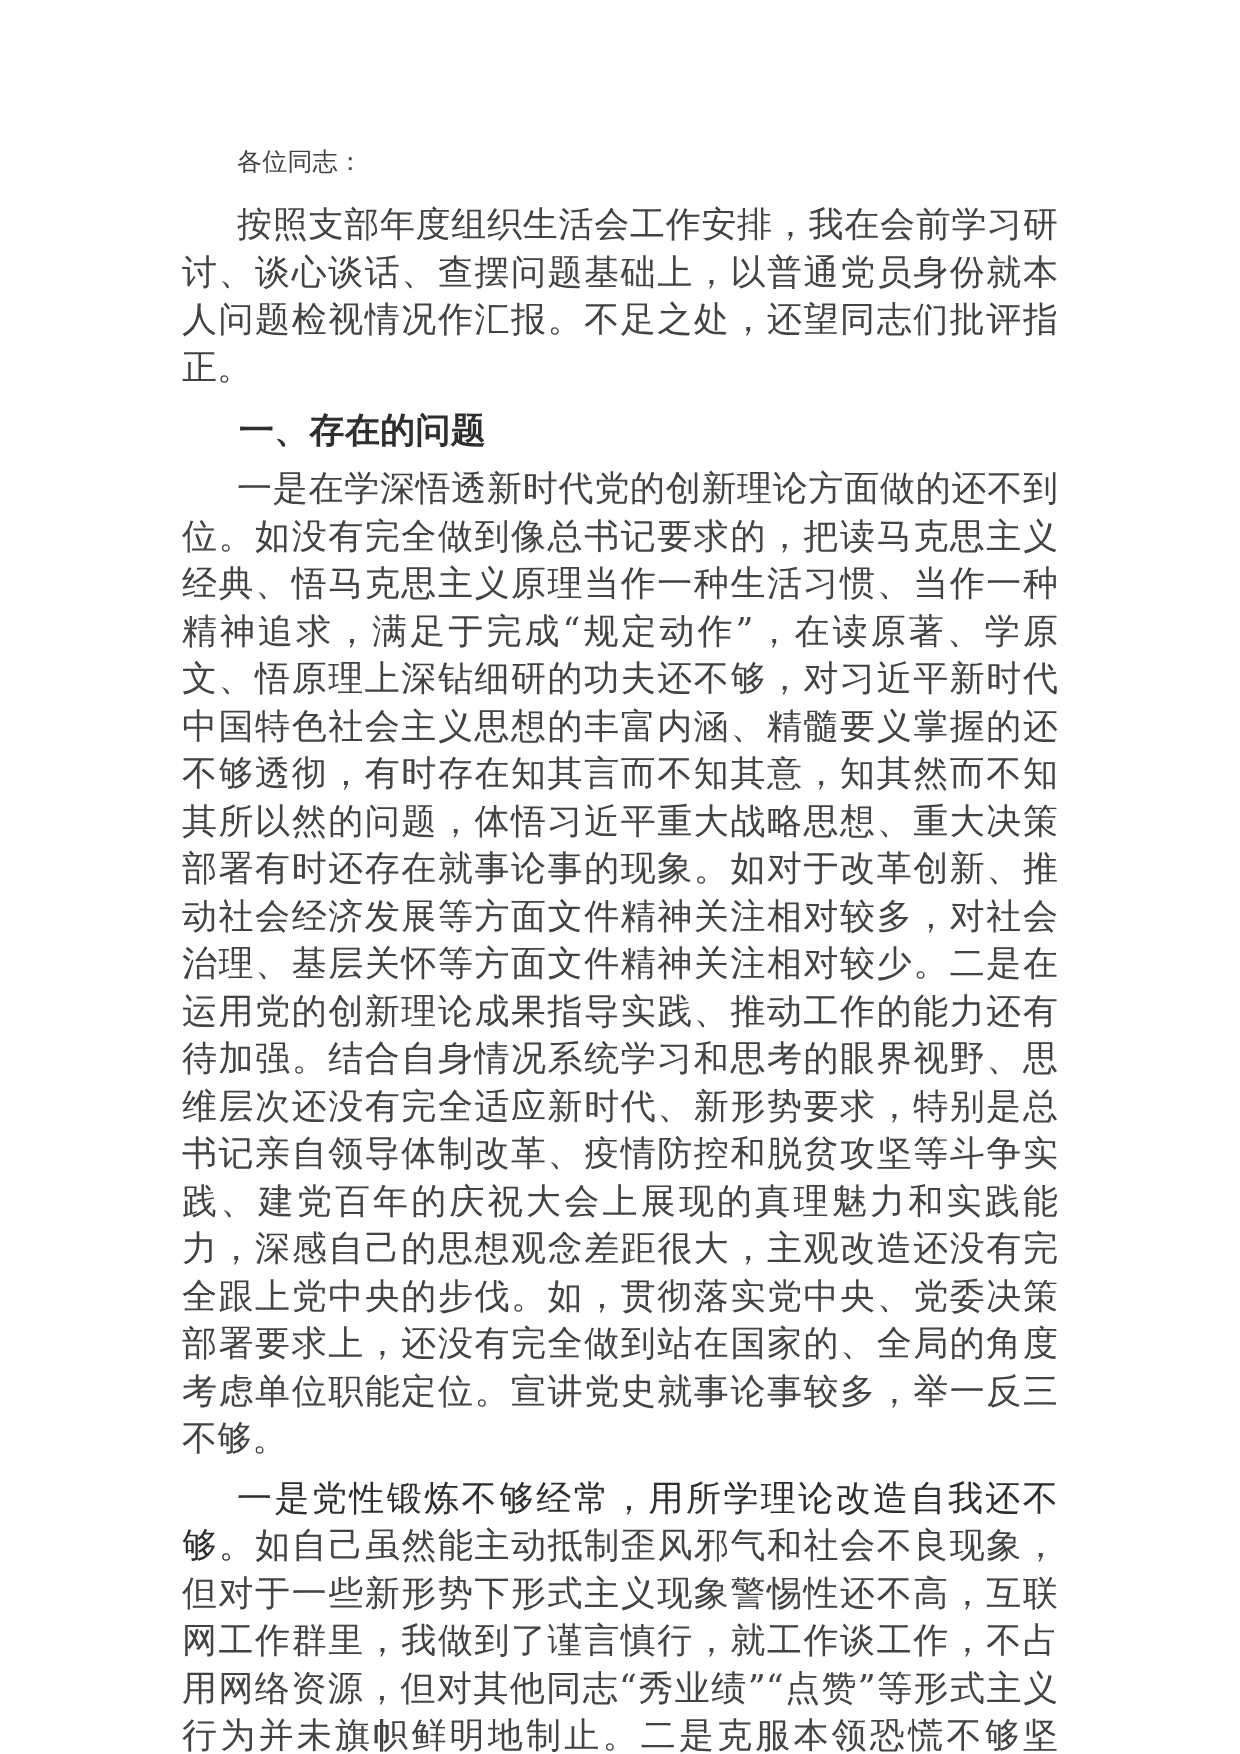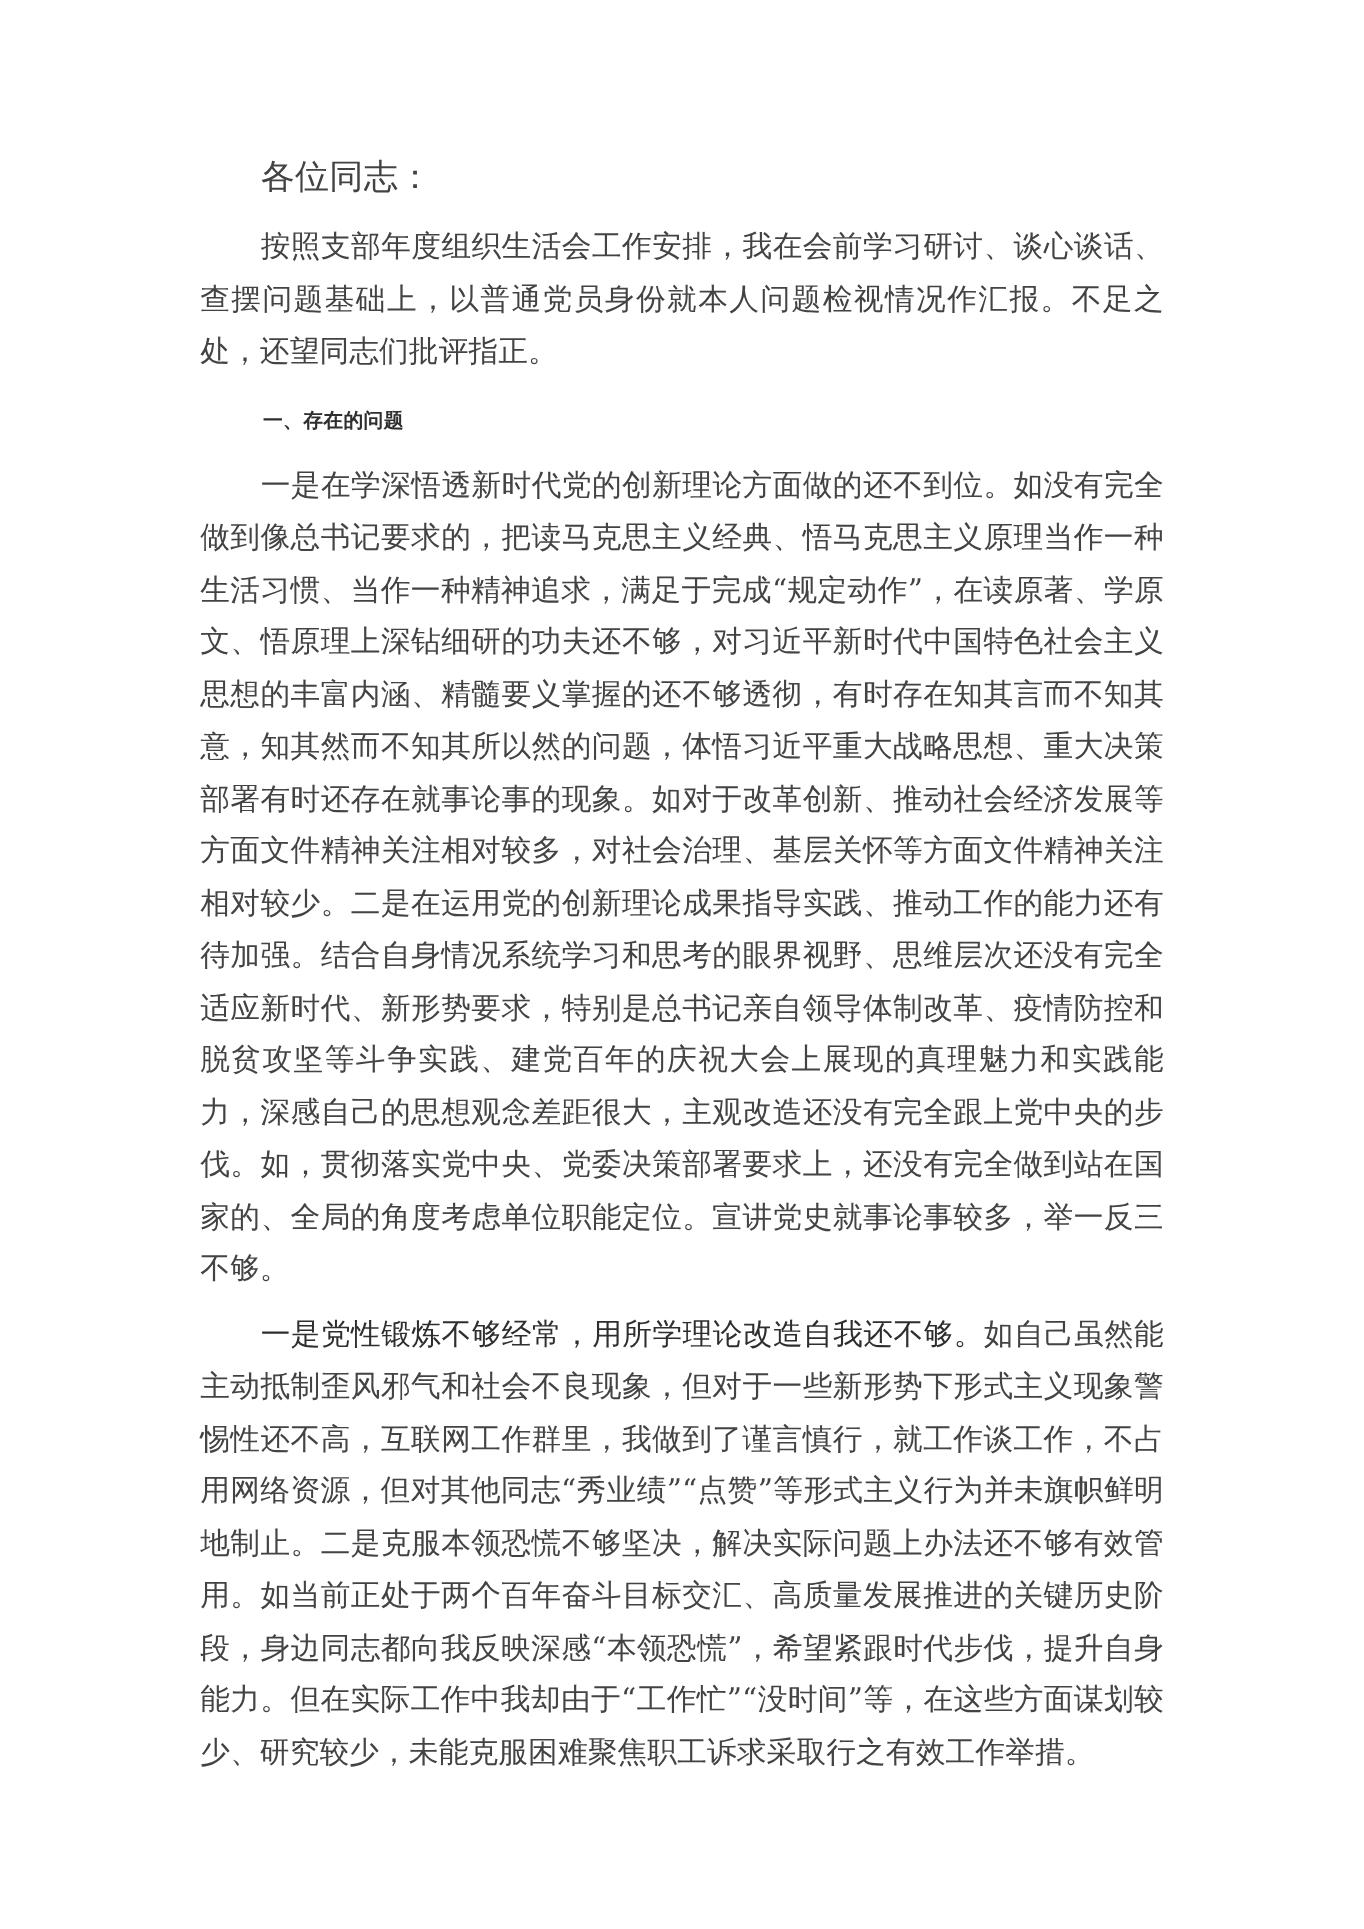--- a/index.html
+++ b/index.html
@@ -25,46 +25,46 @@
     background: #ffffff;
     box-sizing: border-box;
     padding: 138px 182px 120px 182px;
   }
   .doc-body {
     width: 876px;
   }
 
   
   .salutation {
-    font-size: 31px;
+    font-size: 25px;
     line-height: 47px;
     letter-spacing: 0.2px;
     margin: 0 0 16px 0;
     text-indent: 55px;
     color: #434343;
   }
 
   
   .para {
-    font-size: 27px;
+    font-size: 35px;
     line-height: 47.5px;
     letter-spacing: 0.1px;
     margin: 0 0 12px 0;
     text-indent: 55px;
     text-align: justify;
     text-justify: inter-ideograph;
     color: #434343;
     word-break: break-all;
   }
 
   
   .heading-1 {
     font-family: "DejaVu Sans", "Liberation Sans", sans-serif;
     font-weight: bold;
-    font-size: 18px;
+    font-size: 35px;
     line-height: 50px;
     margin: 14px 0 10px 0;
     text-indent: 57px;
     color: #2e2e2e;
     letter-spacing: 0.3px;
   }
   .heading-2 {
     font-family: "DejaVu Sans", "Liberation Sans", sans-serif;
     font-weight: bold;
     font-size: 26.5px;

